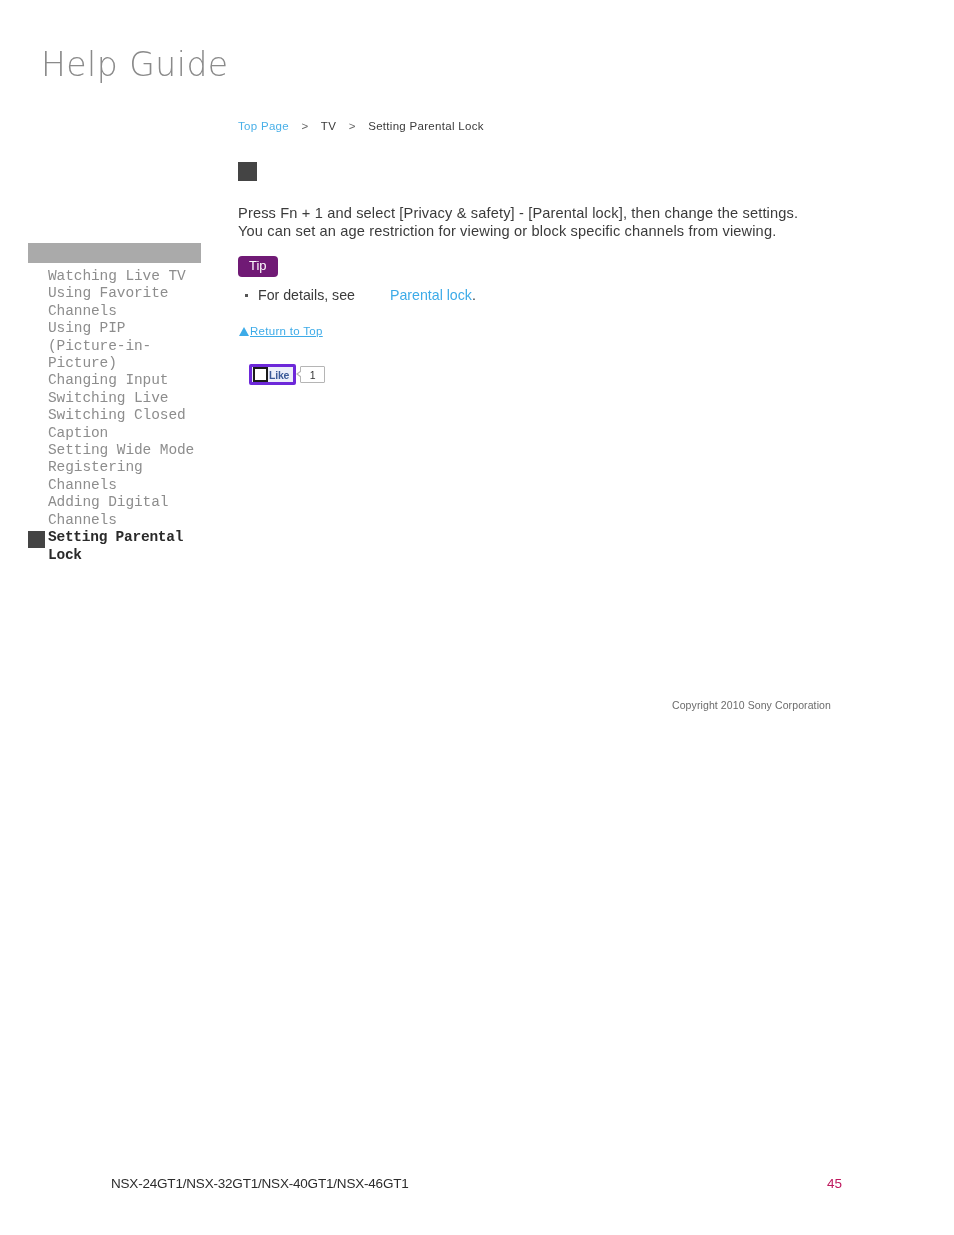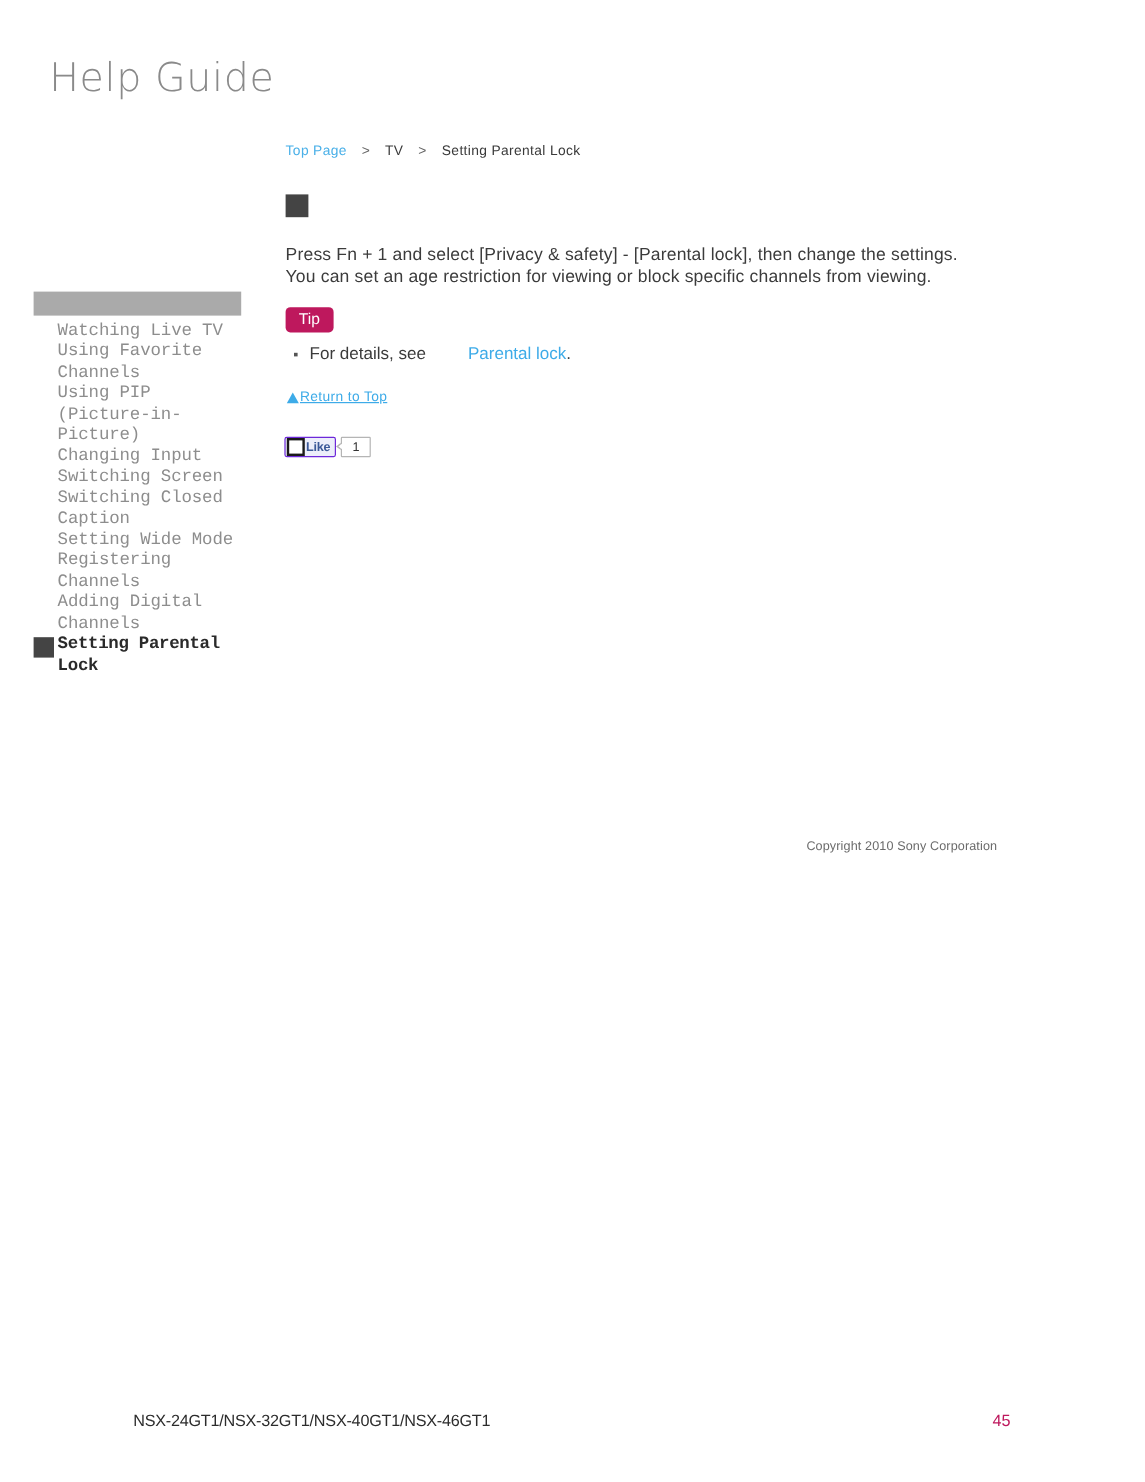--- a/index.html
+++ b/index.html
@@ -123,21 +123,21 @@
     line-height: 17.5px;
     color: #3b3b3b;
     letter-spacing: 0.15px;
   }
   .body-text .line { display: block; white-space: nowrap; }
 
   .tip-badge {
     position: absolute;
     left: 0px;
     top: 256px;
-    background: #be185d;
+    background: #701a75;
     color: #ffffff;
     font-size: 13px;
     border-radius: 4px;
     padding: 3px 11px 4px 11px;
     line-height: 14px;
     display: inline-block;
   }
 
   .tip-list {
     position: absolute;
@@ -194,24 +194,25 @@
     top: 364px;
     display: flex;
     align-items: center;
     gap: 4px;
   }
   .like-button {
     display: flex;
     align-items: center;
     height: 15px;
     background: #eceefa;
-    border: 1px solid #6d28d9;
+    border: 3px solid #6d28d9;
     border-radius: 2px;
     padding: 0px 4px 0px 1px;
     box-sizing: content-box;
+    margin-left: 12px;
   }
   .like-icon {
     width: 11px;
     height: 11px;
     background: #ffffff;
     border: 2px solid #1a1a1a;
     display: inline-block;
     margin-right: 1px;
   }
   .like-label {
@@ -306,21 +307,21 @@
     <li class="sidebar-item">
       
       <span>Using PIP (Picture-in-Picture)</span>
     </li>
     <li class="sidebar-item">
       
       <span>Changing Input</span>
     </li>
     <li class="sidebar-item">
       
-      <span>Switching Screen</span>
+      <span>Switching Live</span>
     </li>
     <li class="sidebar-item">
       
       <span>Switching Closed Caption</span>
     </li>
     <li class="sidebar-item">
       
       <span>Setting Wide Mode</span>
     </li>
     <li class="sidebar-item">

